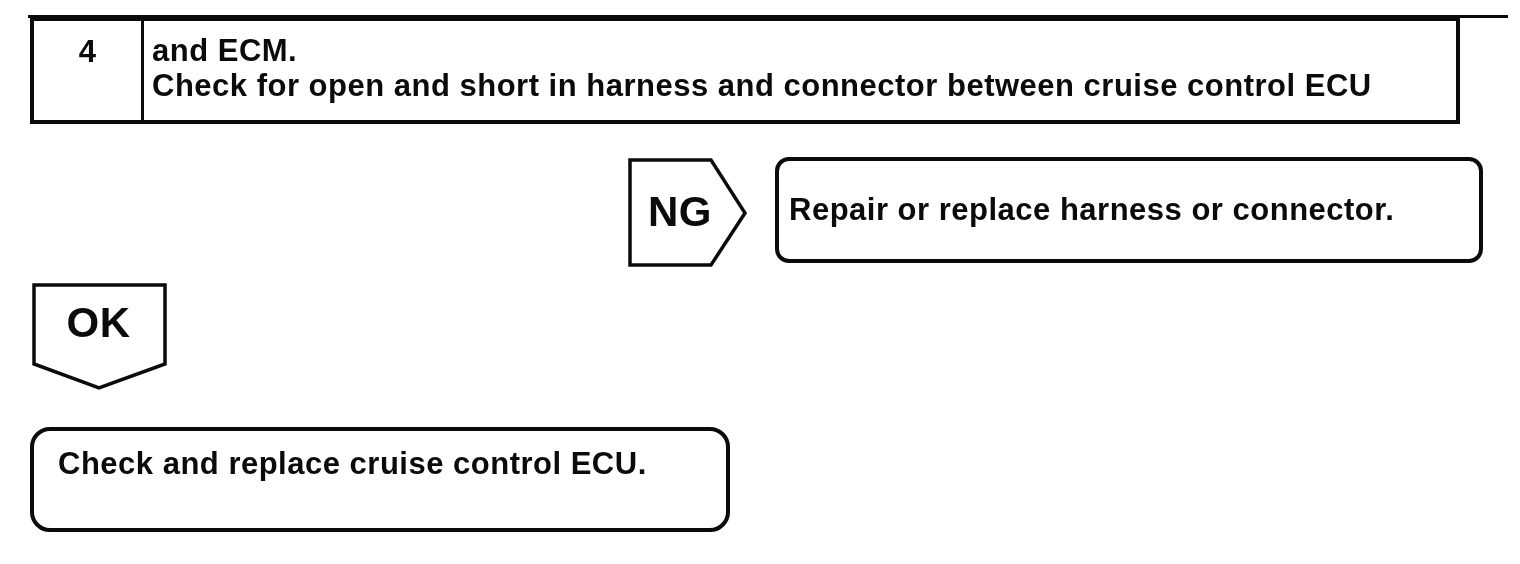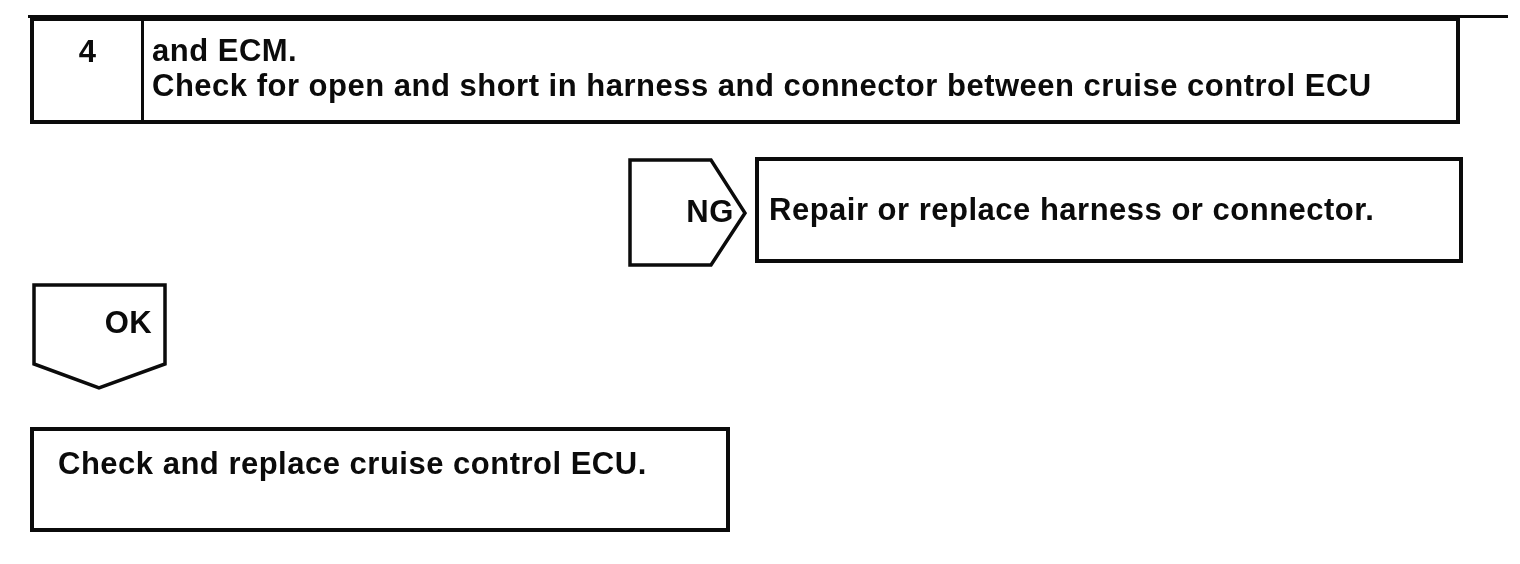--- a/index.html
+++ b/index.html
@@ -48,45 +48,46 @@
     letter-spacing: 0.5px;
   }
   .step-text .line { white-space: nowrap; }
   .pent { position: absolute; }
   .pent svg { position: absolute; left: 0; top: 0; display: block; }
   .pent-label {
     position: absolute;
     display: flex;
     align-items: center;
     justify-content: center;
-    font-size: 31px;
+    font-size: 42px;
     letter-spacing: 0.5px;
-    margin-left: 30px;
   }
   .ng-pent { left: 628px; top: 158px; width: 119px; height: 109px; }
   .ng-pent .pent-label { left: 0; top: 0; width: 104px; height: 107px; }
   .ok-pent { left: 32px; top: 283px; width: 135px; height: 107px; text-decoration: underline; }
   .ok-pent .pent-label { left: 0; top: 0; width: 133px; height: 80px; }
   .ng-result-box {
-    left: 755px; top: 157px;
+    left: 775px; top: 157px;
     width: 708px; height: 106px;
     display: flex;
     align-items: center;
     padding-left: 10px;
     font-size: 31px;
     letter-spacing: 0.5px;
     white-space: nowrap;
+    border-radius: 14px;
   }
   .ok-result-box {
     left: 30px; top: 427px;
     width: 700px; height: 105px;
     padding: 15px 0 0 24px;
     font-size: 31px;
     letter-spacing: 0.5px;
     white-space: nowrap;
+    border-radius: 20px;
   }
 </style>
 </head>
 <body>
 
 <div class="canvas">
 
   <div class="top-rule"></div>
 
   <div class="box step-box">

